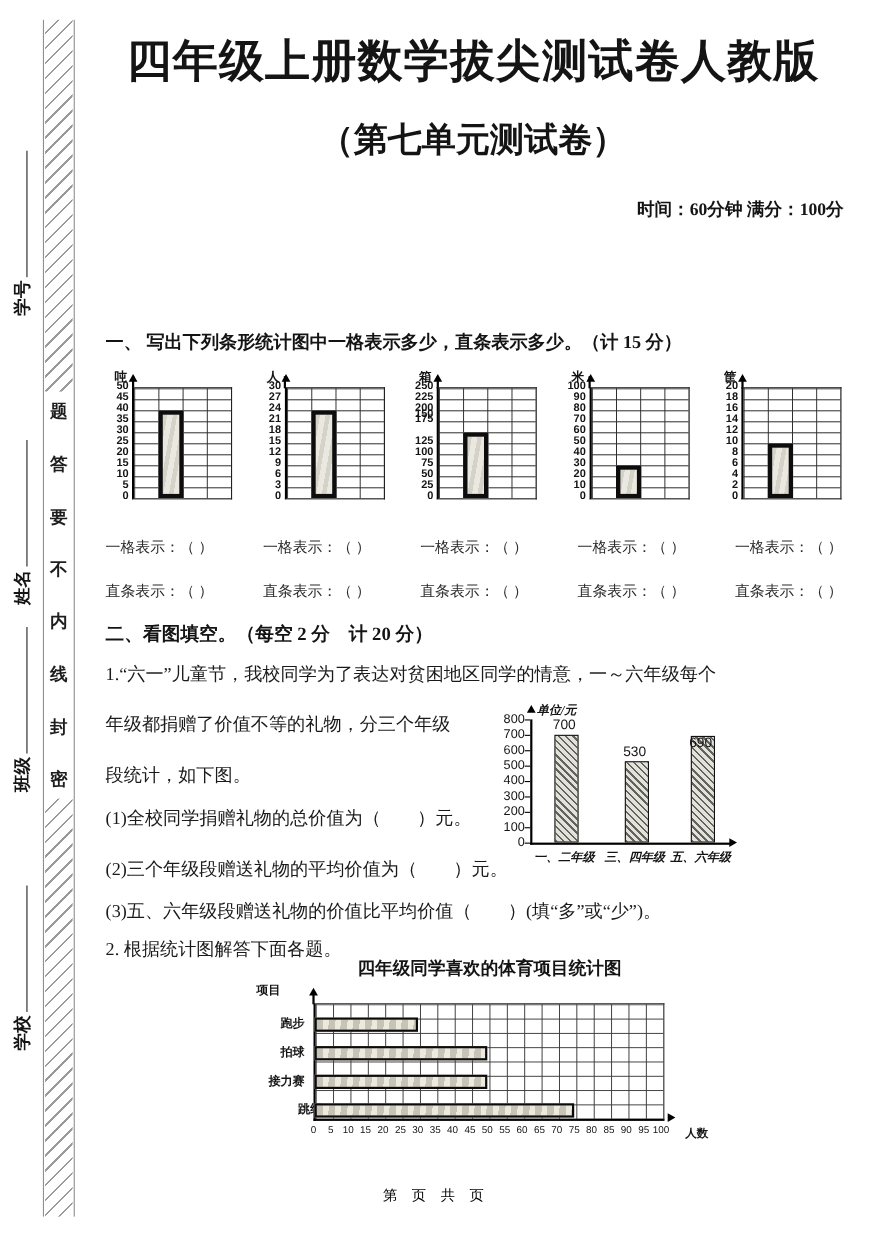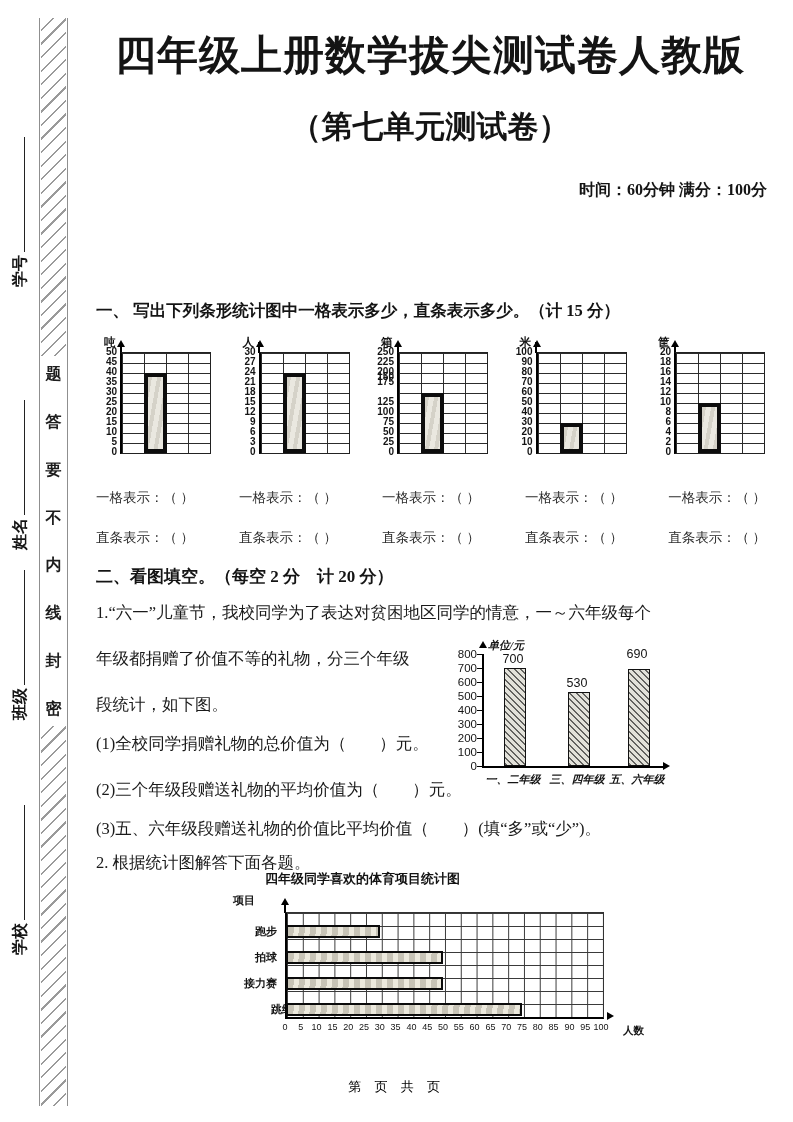--- a/index.html
+++ b/index.html
@@ -72,21 +72,21 @@
   .don-bar{position:absolute;bottom:0;width:22px;border:1.5px solid #111;box-sizing:border-box;
            background:#e3e2da;
            background-image:repeating-linear-gradient(45deg,rgba(30,30,30,.65) 0 1.6px,transparent 1.6px 4.6px);}
   .don-val{width:60px;text-align:center;font-size:12.5px;
            font-family:"Liberation Sans","DejaVu Sans",sans-serif;}
   .don-cat{width:70px;text-align:center;font-size:11px;font-weight:700;font-style:italic;}
 
   
   .sports{position:absolute;left:205px;top:870px;width:470px;height:186px;}
   .sports>div{position:absolute;}
-  .sports-title{left:60px;top:0;width:360px;text-align:left;font-size:13px;font-weight:800;
+  .sports-title{left:60px;top:0;width:360px;text-align:center;font-size:16px;font-weight:800;
                 font-family:"Liberation Sans","DejaVu Sans",sans-serif;}
   .sports-ylabel{font-size:11px;font-weight:700;}
   .sports-plot{left:80px;top:42px;width:316px;height:104px;border:1px solid #333;
                border-left:2px solid #000;border-bottom:2px solid #000;
                background-image:linear-gradient(to right,#3a3a3a 1px,transparent 1px),
                                 linear-gradient(to bottom,#3a3a3a 1px,transparent 1px);
                background-size:15.8px 13px;}
   .axis-ext-sport{width:2px;height:12px;background:#000;}
   .sports-cat{width:72px;text-align:right;font-size:11px;font-weight:700;height:13px;line-height:13px;}
   .sports-bar{height:13px;border:2.5px solid #0b0b0b;box-sizing:border-box;background:#ece9dd;
@@ -299,21 +299,21 @@
       <div class="don-ylab" style="top: 38px;">600</div>
       <div class="don-tick" style="top: 43.5px;"></div>
       <div class="don-ylab" style="top: 24px;">700</div>
       <div class="don-tick" style="top: 29.5px;"></div>
       <div class="don-ylab" style="top: 10px;">800</div>
       <div class="don-tick" style="top: 15.5px;"></div>
       <div class="don-val" style="left: 39px; top: 14px;">700</div>
       <div class="don-cat" style="left: 34px; top: 134px;">一、二年级</div>
       <div class="don-val" style="left: 103px; top: 37.8px;">530</div>
       <div class="don-cat" style="left: 98px; top: 134px;">三、四年级</div>
-      <div class="don-val" style="left: 163px; top: 9px;">690</div>
+      <div class="don-val" style="left: 163px; top: 30px;">690</div>
       <div class="don-cat" style="left: 158px; top: 134px;">五、六年级</div>
     </div>
 
   <div class="sports" id="sports-chart">
       <div class="sports-title">四年级同学喜欢的体育项目统计图</div>
       <div class="sports-ylabel" style="left: 28px; top: 23px;">项目</div>
       <div class="arr-up" style="left: 76px; top: 24px;"></div>
       <div class="axis-ext-sport" style="left: 79px; top: 31px;"></div>
       <div class="sports-plot"></div>
       <div class="sports-cat" style="left: 0px; top: 55px;">跑步</div>

